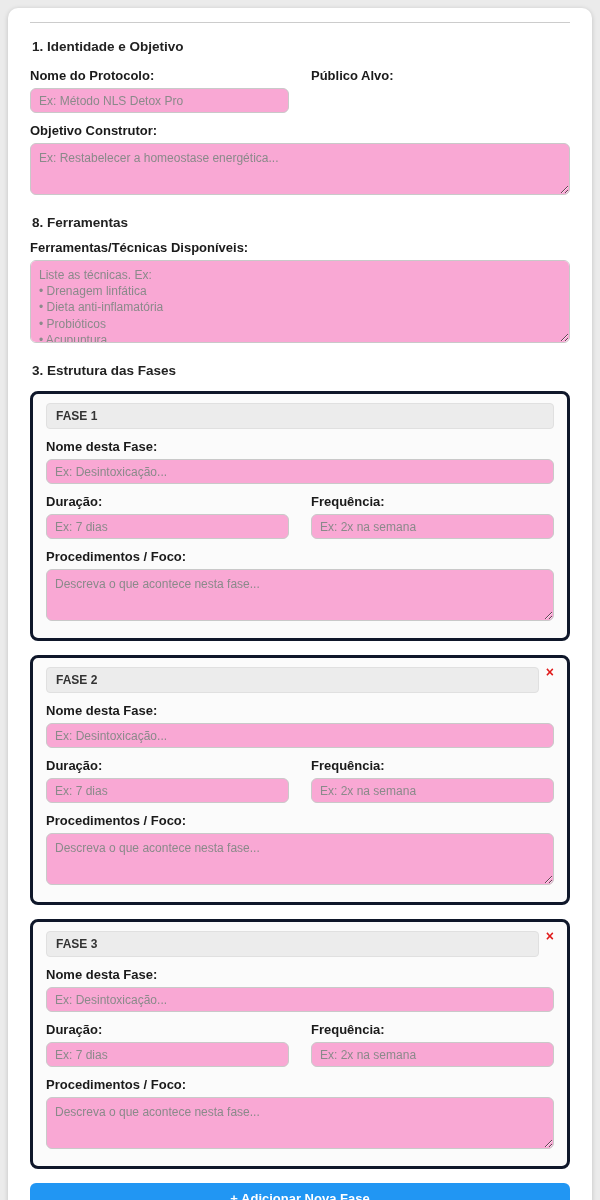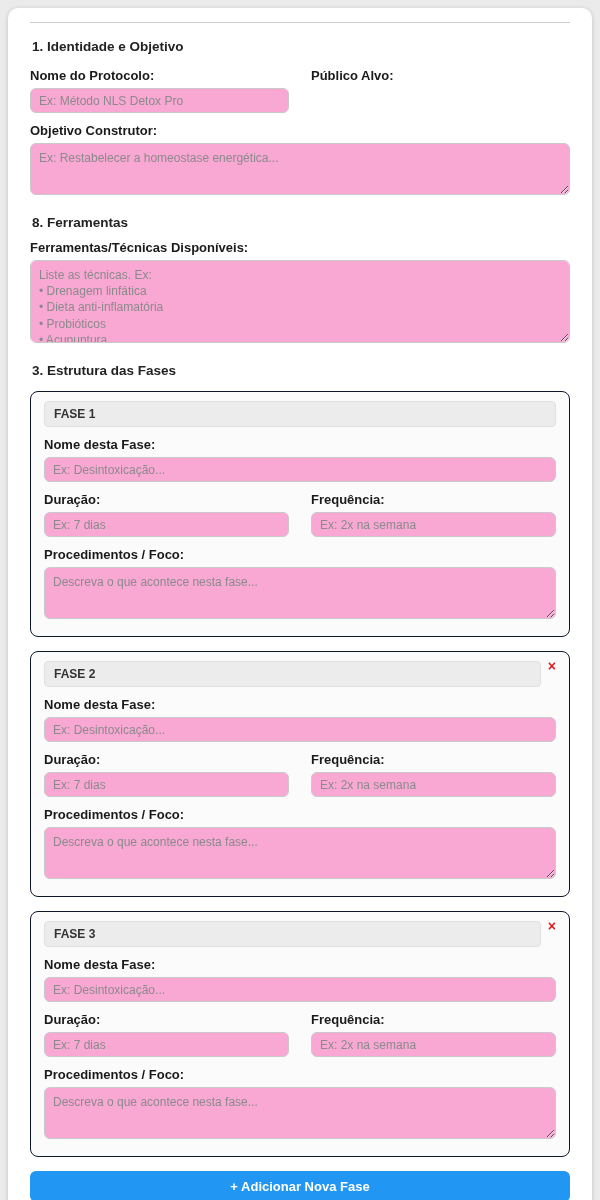--- a/index.html
+++ b/index.html
@@ -60,21 +60,21 @@
   textarea.ta-tools { height: 83px; }
   textarea.ta-procedures { height: 52px; }
   .two-col {
     display: grid;
     grid-template-columns: 1fr 1fr;
     column-gap: 22px;
   }
   
   .phase-card {
     background: #fbfbfb;
-    border: 1px solid #0f172a;
+    border: 3px solid #0f172a;
     border-radius: 8px;
     padding: 9px 13px 13px 13px;
     margin: 13px 0 14px 0;
   }
   .phase-header-row {
     display: flex;
     align-items: flex-start;
   }
   .phase-header {
     flex: 1;

